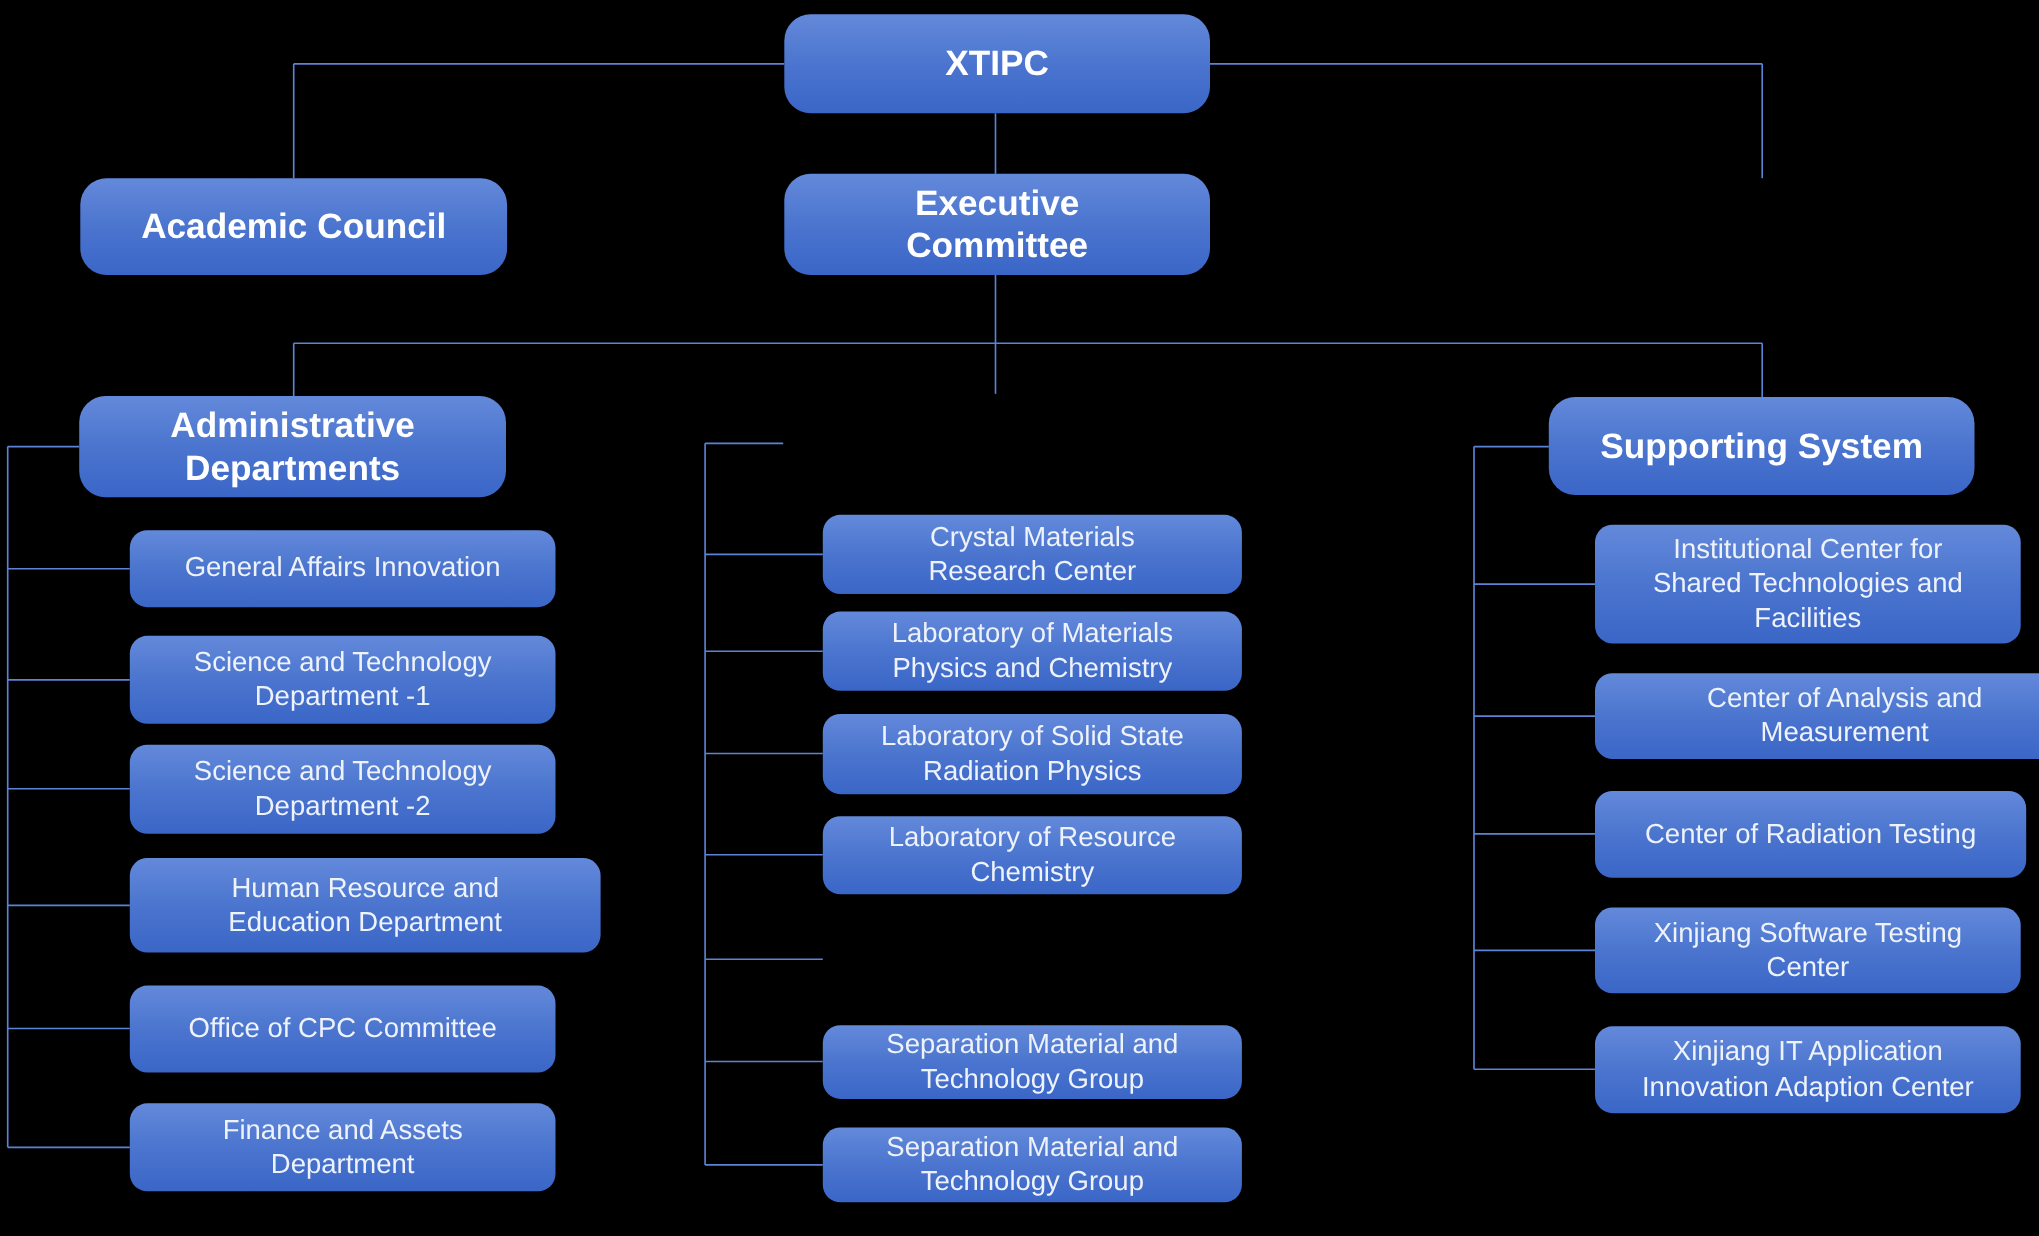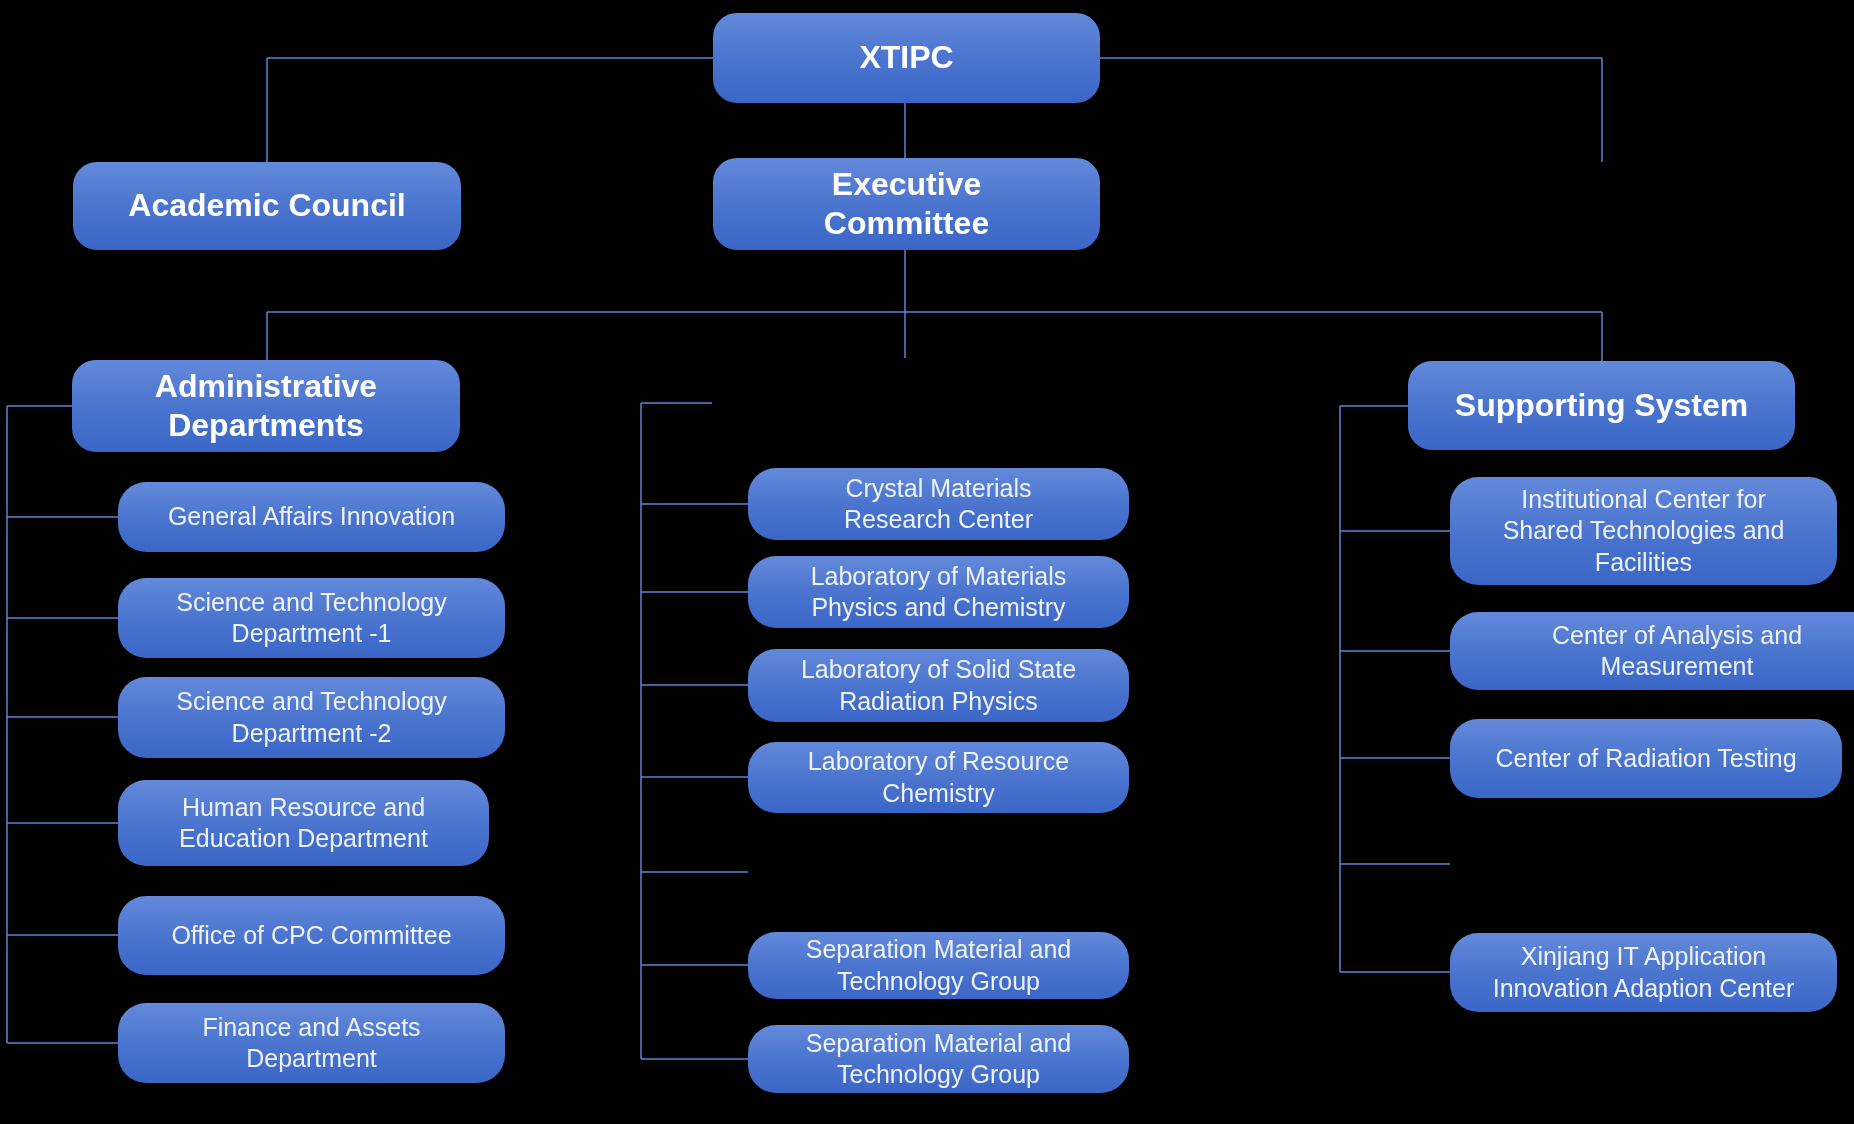--- a/index.html
+++ b/index.html
@@ -9,21 +9,21 @@
     font-family:"Liberation Sans","DejaVu Sans",sans-serif;
   }
   svg.wires{position:absolute;left:0;top:0;}
   svg.wires line{stroke:var(--connector,#5b84d6);stroke-width:1.5;}
   .node{
     position:absolute;box-sizing:border-box;
     display:flex;align-items:center;justify-content:center;
     text-align:center;white-space:pre-line;
     color:var(--text,#fff);
     background:linear-gradient(180deg,var(--node-top,#6389da) 0%,var(--node-mid,#4a74ce) 52%,var(--node-bottom,#3a66c7) 100%);
-    border-radius:28px;
+    border-radius:16px;
     padding:4px 14px;
   }
   .hdr{font-weight:bold;font-size:32px;line-height:1.22;border-radius:24px;}
   .child{font-size:25px;line-height:1.26;color:var(--text-soft,#eef2fb);}
 </style>
 </head>
 <body>
 
 <div id="stage">
 
@@ -82,21 +82,21 @@
 
   <div class="node hdr" style="left:72px;top:360px;width:388px;height:92px">Administrative
 Departments</div>
   <div class="node hdr" style="left:1408px;top:361px;width:387px;height:89px">Supporting System</div>
 
   <div class="node child" style="left:118px;top:482px;width:387px;height:70px">General Affairs Innovation</div>
   <div class="node child" style="left:118px;top:578px;width:387px;height:80px">Science and Technology
 Department -1</div>
   <div class="node child" style="left:118px;top:677px;width:387px;height:81px">Science and Technology
 Department -2</div>
-  <div class="node child" style="left:118px;top:780px;width:371px;height:86px">Human Resource and
+  <div class="node child" style="left:118px;top:780px;width:428px;height:86px">Human Resource and
 Education Department</div>
   <div class="node child" style="left:118px;top:896px;width:387px;height:79px">Office of CPC Committee</div>
   <div class="node child" style="left:118px;top:1003px;width:387px;height:80px">Finance and Assets
 Department</div>
 
   <div class="node child" style="left:748px;top:468px;width:381px;height:72px">Crystal Materials
 Research Center</div>
   <div class="node child" style="left:748px;top:556px;width:381px;height:72px">Laboratory of Materials
 Physics and Chemistry</div>
   <div class="node child" style="left:748px;top:649px;width:381px;height:73px">Laboratory of Solid State
@@ -107,16 +107,18 @@
 Technology Group</div>
   <div class="node child" style="left:748px;top:1025px;width:381px;height:68px">Separation Material and
 Technology Group</div>
 
   <div class="node child" style="left:1450px;top:477px;width:387px;height:108px">Institutional Center for
 Shared Technologies and
 Facilities</div>
   <div class="node child" style="left:1450px;top:612px;width:454px;height:78px">Center of Analysis and
 Measurement</div>
   <div class="node child" style="left:1450px;top:719px;width:392px;height:79px">Center of Radiation Testing</div>
+  <div class="node child" style="left:1450px;top:825px;width:387px;height:78px">Xinjiang Software Testing
+Center</div>
   <div class="node child" style="left:1450px;top:933px;width:387px;height:79px">Xinjiang IT Application
 Innovation Adaption Center</div>
 
 </div>
 
 </body></html>

